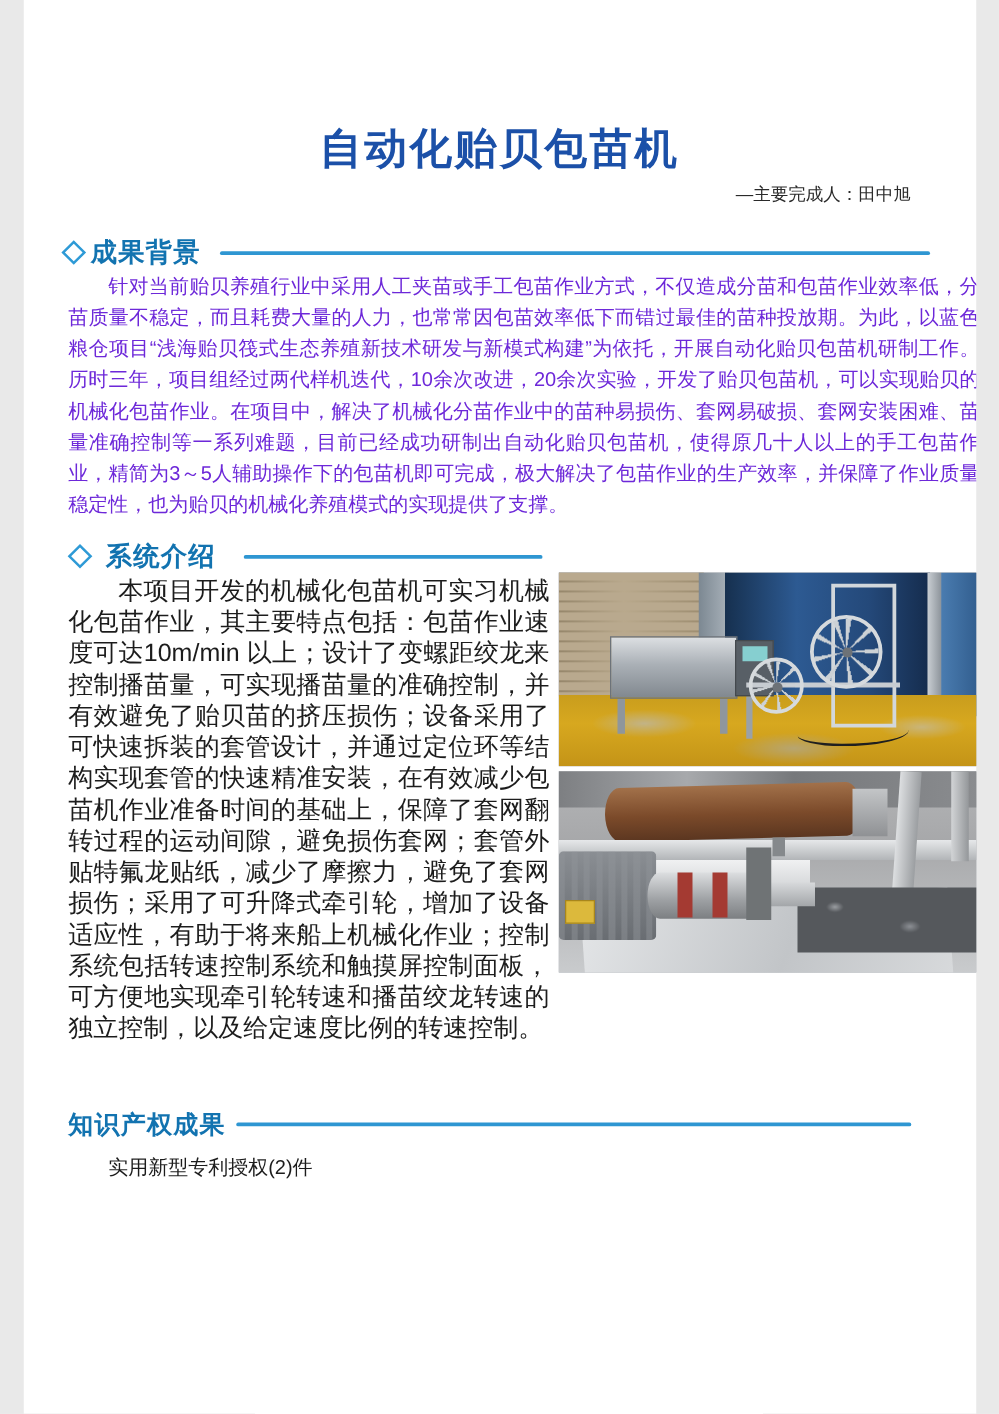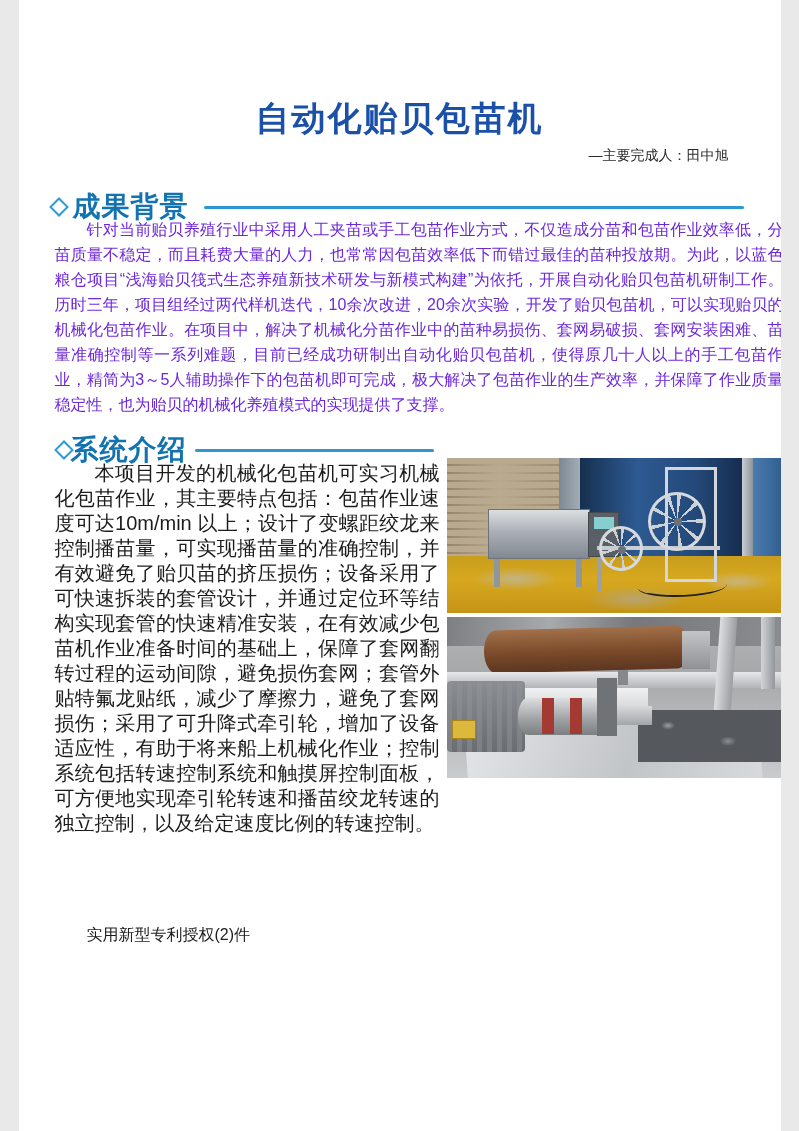--- a/index.html
+++ b/index.html
@@ -17,29 +17,29 @@
   .byline {
     position:absolute; top:147px; right:52px;
     font-size:14px; color:#2a2a2a;
   }
   .sec-head { position:absolute; display:flex; align-items:center; }
   .sec-head .diamond {
     width:14px; height:14px; border:2.5px solid var(--diamond_blue,#2e9ad6);
     transform:rotate(45deg); flex:0 0 auto; background:#fff;
   }
   .sec-head .sec-title {
-    font-size:28px; font-weight:bold; color:var(--heading_blue,#1273b0);
+    font-size:21px; font-weight:bold; color:var(--heading_blue,#1273b0);
     white-space:nowrap; letter-spacing:1px;
   }
   .sec-head .rule {
     flex:1 1 auto; height:3px; background:var(--rule_blue,#2e96d2);
     border-radius:2px; margin-left:8px;
   }
   .sec1 { top:188px; left:33px; width:692px; gap:7px; }
-  .sec2 { top:431px; left:38px; width:377px; }
+  .sec2 { top:431px; left:38px; width:377px; gap:14px; }
   .sec3 { top:886px; left:36px; width:674px; }
   .sec3 .sec-title { font-size:20px; }
   .body-par {
     position:absolute; font-size:16px; line-height:25px;
     text-align:justify; text-indent:2em; color:#6d28d9;
   }
   .bg-par { top:217px; left:36px; width:729px; }
   .left-col { position:absolute; top:461px; left:36px; width:385px; }
   .left-col p {
     font-size:20px; line-height:25px; text-align:justify; text-indent:2em;
@@ -180,17 +180,21 @@
     <div class="p2-motor"></div>
     <div class="p2-label"></div>
     <div class="p2-coupling"></div>
     <div class="p2-ring1"></div>
     <div class="p2-ring2"></div>
     <div class="p2-shaft"></div>
     <div class="p2-bracket"></div>
     <div class="p2-bolt"></div>
   </div>
 
+  <div class="sec-head sec3">
+    <span class="sec-title">知识产权成果</span>
+    <span class="rule"></span>
+  </div>
   <div class="ip-list">
     <div>实用新型专利授权(2)件</div>
   </div>
 
 </div>
 
 </body></html>

